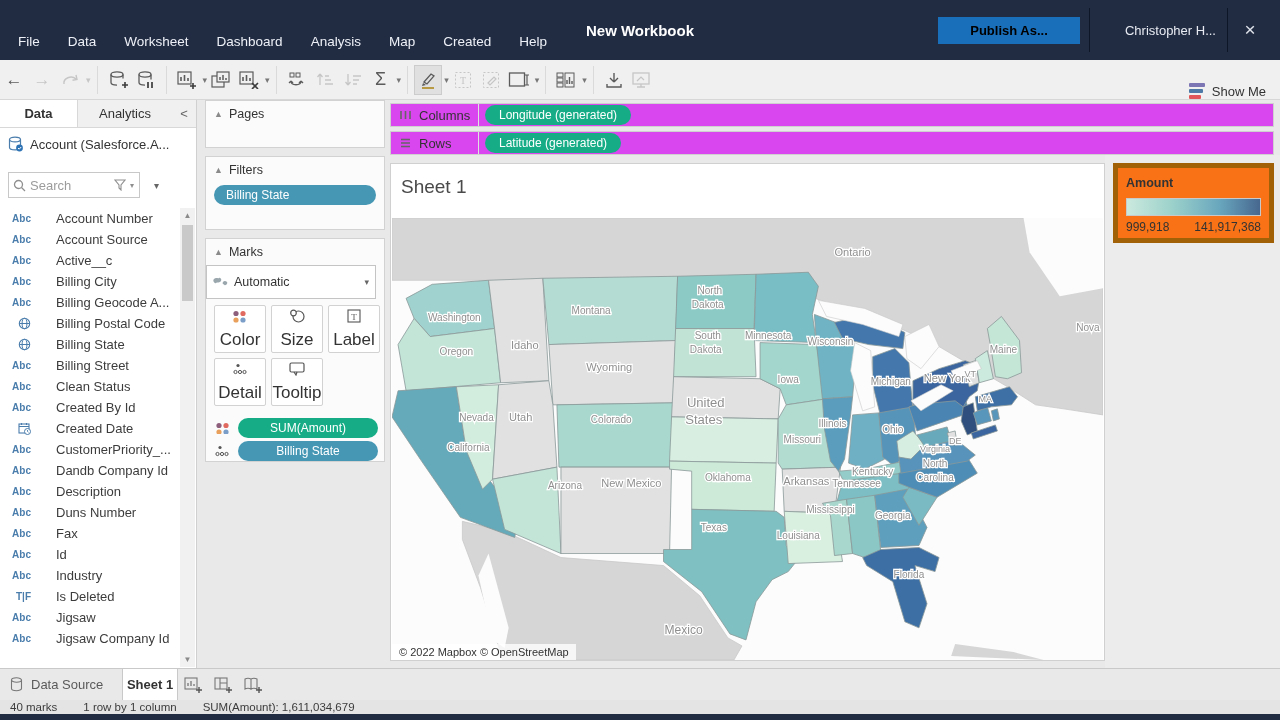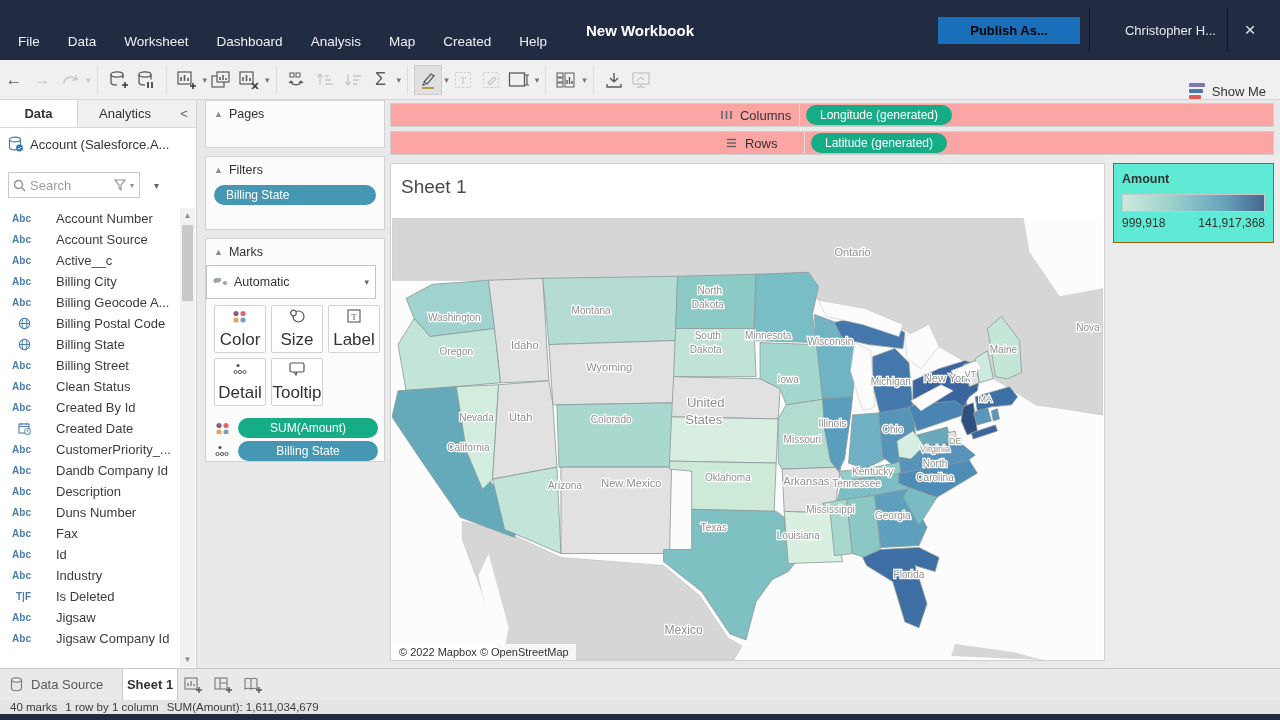--- a/index.html
+++ b/index.html
@@ -85,54 +85,54 @@
   #marks-btns { display:flex; flex-wrap:wrap; gap:5px; margin:6px 8px 0 8px; width:166px; }
   .mark-btn { width:52px; height:48px; background:#fff; border:1px solid #d2d2d2; border-radius:2px;
     display:flex; flex-direction:column; align-items:center; justify-content:center; gap:3px; }
   .mark-btn .lbl { font-size:17px; color:#333; }
   #marks-pills { margin:12px 6px 0 6px; }
   .mp-row { display:flex; align-items:center; gap:6px; margin-bottom:3px; }
   .mp-icon { width:20px; flex:none; display:flex; justify-content:center; }
   .mp-row .pill { flex:1; }
 
   
-  .shelf { position:absolute; left:390px; width:884px; height:24px; background:#fca5a5;
-    border:1px solid #d0d0d0; display:flex; align-items:center;justify-content:center; }
+  .shelf { position:absolute; left:390px; width:884px; height:24px; background:#d946ef;
+    border:1px solid #d0d0d0; display:flex; align-items:center; }
   #shelf-columns { top:3px; } #shelf-rows { top:31px; }
   .shelf-label { width:88px; display:flex; align-items:center; gap:7px; padding-left:8px;
     font-size:13px; color:#333; border-right:1px solid #e0e0e0; height:100%; flex:none; }
   .shelf-pills { display:flex; gap:4px; padding-left:6px; }
   .shelf-pills .pill { padding:0 14px; }
 
   
   #sheet-card { position:absolute; left:390px; top:63px; width:715px; height:498px; background:#fff;
     border:1px solid #d0d0d0; }
   #sheet-title { padding:12px 0 0 10px; font-size:19px; color:#4a4a4a; }
   #map-wrap { position:absolute; left:1px; top:54px; width:711px; height:442px; overflow:hidden; }
   #attribution { position:absolute; left:0; bottom:0; background:rgba(255,255,255,.78);
     font-size:11px; color:#333; padding:2px 7px; }
 
   
   #legend-strip { position:absolute; left:1105px; top:55px; width:175px; height:513px; background:#ececec; }
-  #legend-card { position:absolute; left:8px; top:8px; width:161px; height:80px; background:#5eead4;
-    border:1px solid #a16207; padding:8px 8px 0 8px; }
+  #legend-card { position:absolute; left:8px; top:8px; width:161px; height:80px; background:#f97316;
+    border:5px solid #a16207; padding:8px 8px 0 8px; }
   #legend-title { font-size:12.5px; color:#333; font-weight:bold; }
   #legend-grad { margin-top:8px; height:18px; border:1px solid #c9c9c9; }
   #legend-minmax { display:flex; justify-content:space-between; font-size:12px; color:#333; margin-top:4px; }
 
   
   #tabsbar { position:absolute; left:0; top:668px; width:1280px; height:32px; background:#e9e9e9;
     border-top:1px solid #c9c9c9; display:flex; align-items:stretch; }
   #ds-tab { width:122px; display:flex; align-items:center; gap:8px; padding-left:10px;
     font-size:13px; color:#5a5a5a; }
   #sheet-tab { width:56px; background:#fff; border-left:1px solid #c9c9c9; border-right:1px solid #c9c9c9;
     display:flex; align-items:center; justify-content:center; font-size:13px; font-weight:bold; color:#333; }
   .newtab-btn { width:30px; display:flex; align-items:center; justify-content:center; color:#666; }
   #statusbar { position:absolute; left:0; top:700px; width:1280px; height:14px; background:#e4e4e4;
-    font-size:11.5px; color:#3c3c3c; display:flex; gap:8px; align-items:center; padding-left:10px; }
+    font-size:11.5px; color:#3c3c3c; display:flex; gap:26px; align-items:center; padding-left:10px; }
   #bottomstrip { position:absolute; left:0; top:714px; width:1280px; height:6px; background:#212c43; }
 </style>
 </head>
 <body>
 
 <div id="titlebar">
   <div id="menu">
       <div class="mi">File</div>
       <div class="mi">Data</div>
       <div class="mi">Worksheet</div>

